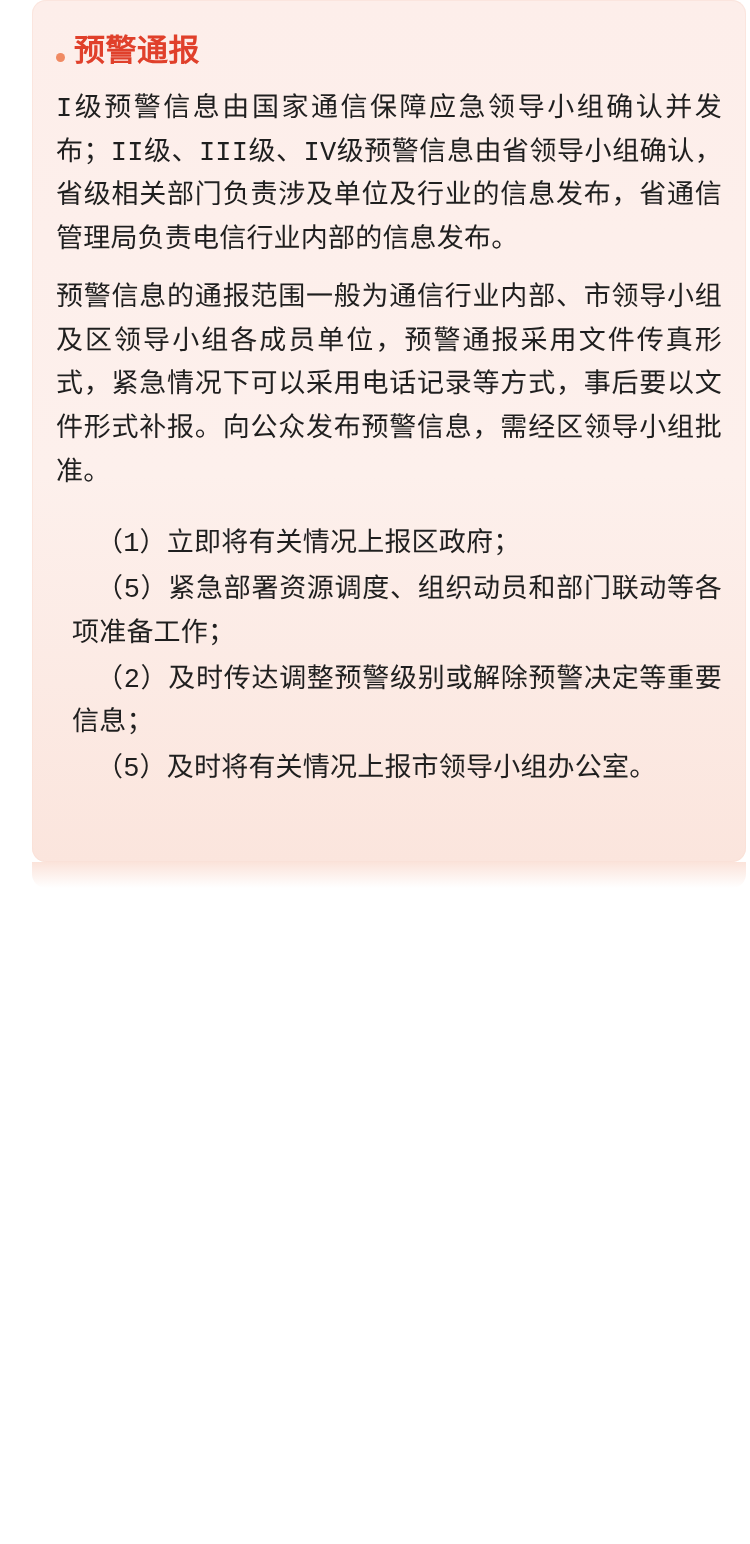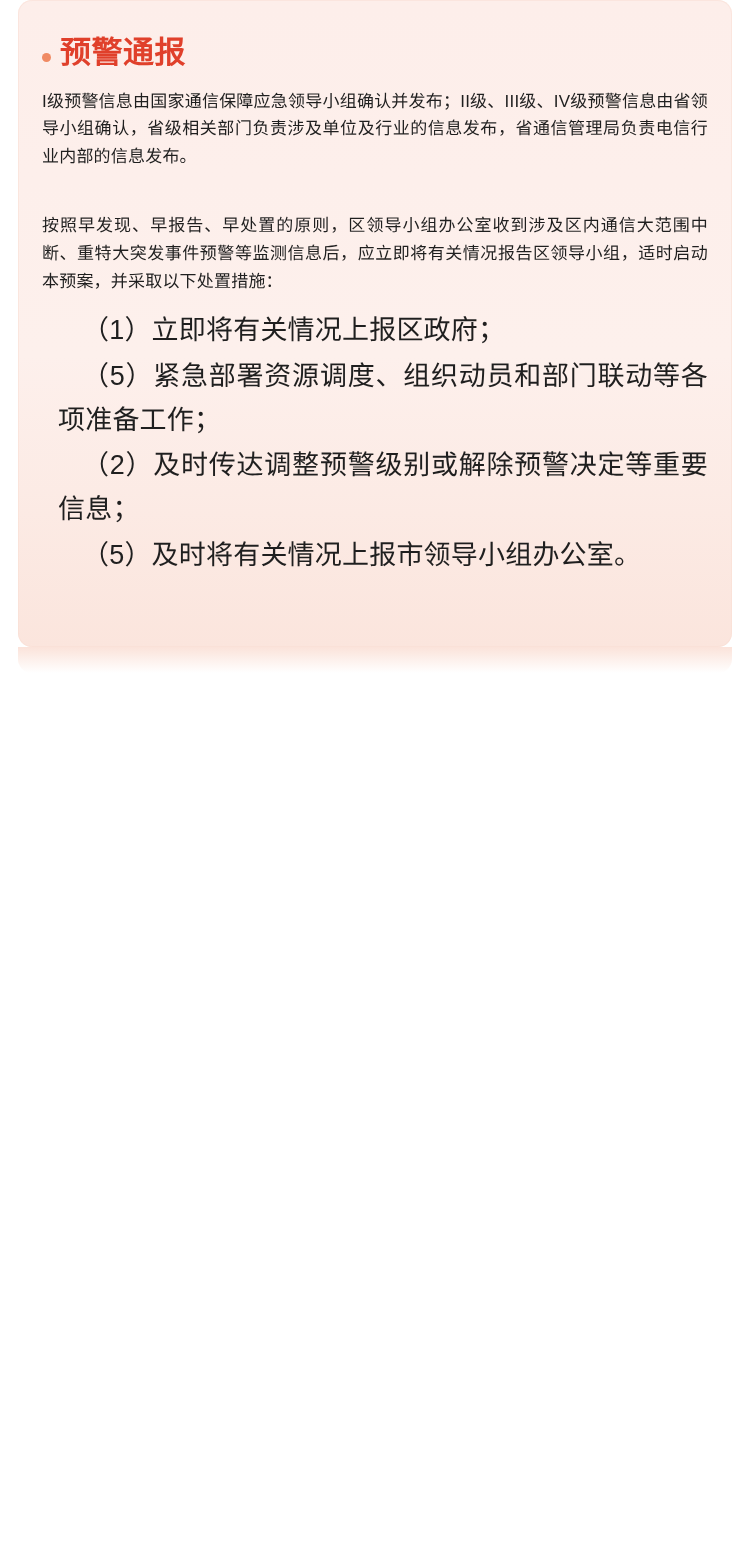--- a/index.html
+++ b/index.html
@@ -13,21 +13,22 @@
     font-family: "Liberation Sans", "DejaVu Sans", sans-serif;
     -webkit-font-smoothing: antialiased;
   }
 
   .page {
     position: relative;
     width: 614px;
     min-height: 1544px;
     background: #ffffff;
     box-sizing: border-box;
-    padding: 0 18px;
+    padding: 0 32px;
+    font-family: Liberation Mono, monospace;
   }
 
   
   .card {
     position: relative;
     box-sizing: border-box;
     width: 714px;
     margin: 0 auto;
     padding: 26px 24px 60px 24px;
     border-radius: 14px;
@@ -65,21 +66,21 @@
     left: 0;
     top: 21px;
     width: 9px;
     height: 9px;
     border-radius: 50%;
     background: #f08a63;
   }
 
   .para {
     color: #1f1f1f;
-    font-size: 17px;
+    font-size: 27px;
     line-height: 1.62;
     text-align: justify;
     text-justify: inter-ideograph;
     margin: 14px 0 14px 0;
     letter-spacing: 0.2px;
   }
   .para:last-child {
     margin-bottom: 0;
   }
 
@@ -106,26 +107,26 @@
 
 <div class="page">
   <div class="card">
 
     <div class="section">
       <div class="section-heading">
         <span class="heading-dot"></span>
         <span>预警通报</span>
       </div>
       <p class="para">I级预警信息由国家通信保障应急领导小组确认并发布；II级、III级、IV级预警信息由省领导小组确认，省级相关部门负责涉及单位及行业的信息发布，省通信管理局负责电信行业内部的信息发布。</p>
+      <p class="para">预警信息的通报范围一般为通信行业内部、市领导小组及区领导小组各成员单位，预警通报采用文件传真形式，紧急情况下可以采用电话记录等方式，事后要以文件形式补报。向公众发布预警信息，需经区领导小组批准。</p>
     </div>
 
     <div class="spacer-lg"></div>
 
     <div class="section">
-      <p class="para">按照早发现、早报告、早处置的原则，区领导小组办公室收到涉及区内通信大范围中断、重特大突发事件预警等监测信息后，应立即将有关情况报告区领导小组，适时启动本预案，并采取以下处置措施：</p>
 
       <ul class="list">
         <li class="list-item">（1）立即将有关情况上报区政府；</li>
         <li class="list-item">（5）紧急部署资源调度、组织动员和部门联动等各项准备工作；</li>
         <li class="list-item">（2）及时传达调整预警级别或解除预警决定等重要信息；</li>
         <li class="list-item">（5）及时将有关情况上报市领导小组办公室。</li>
       </ul>
     </div>
 
   </div>

